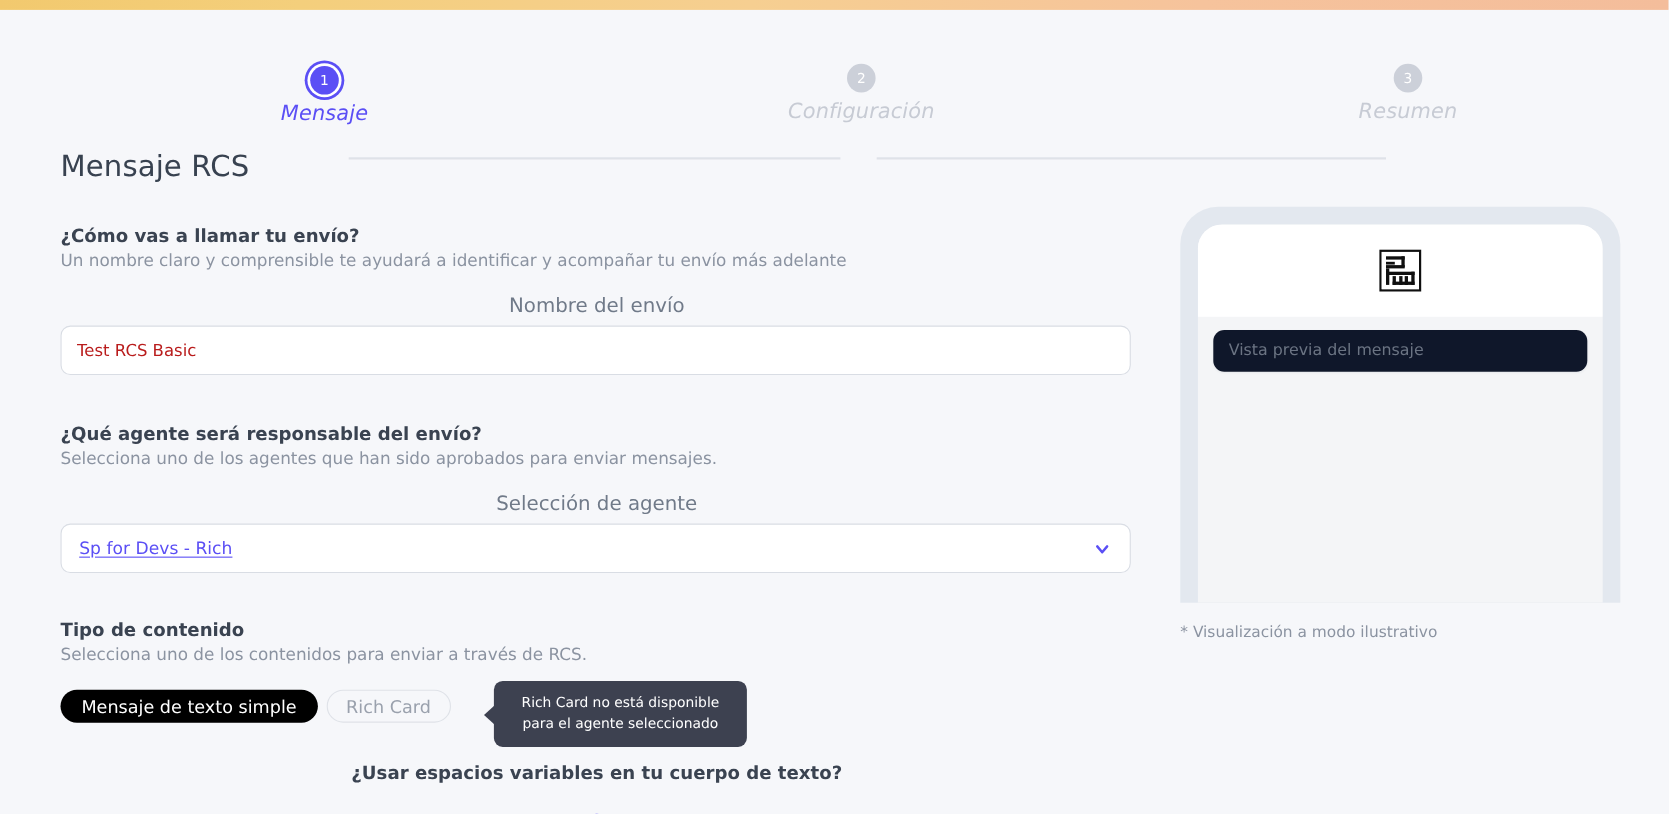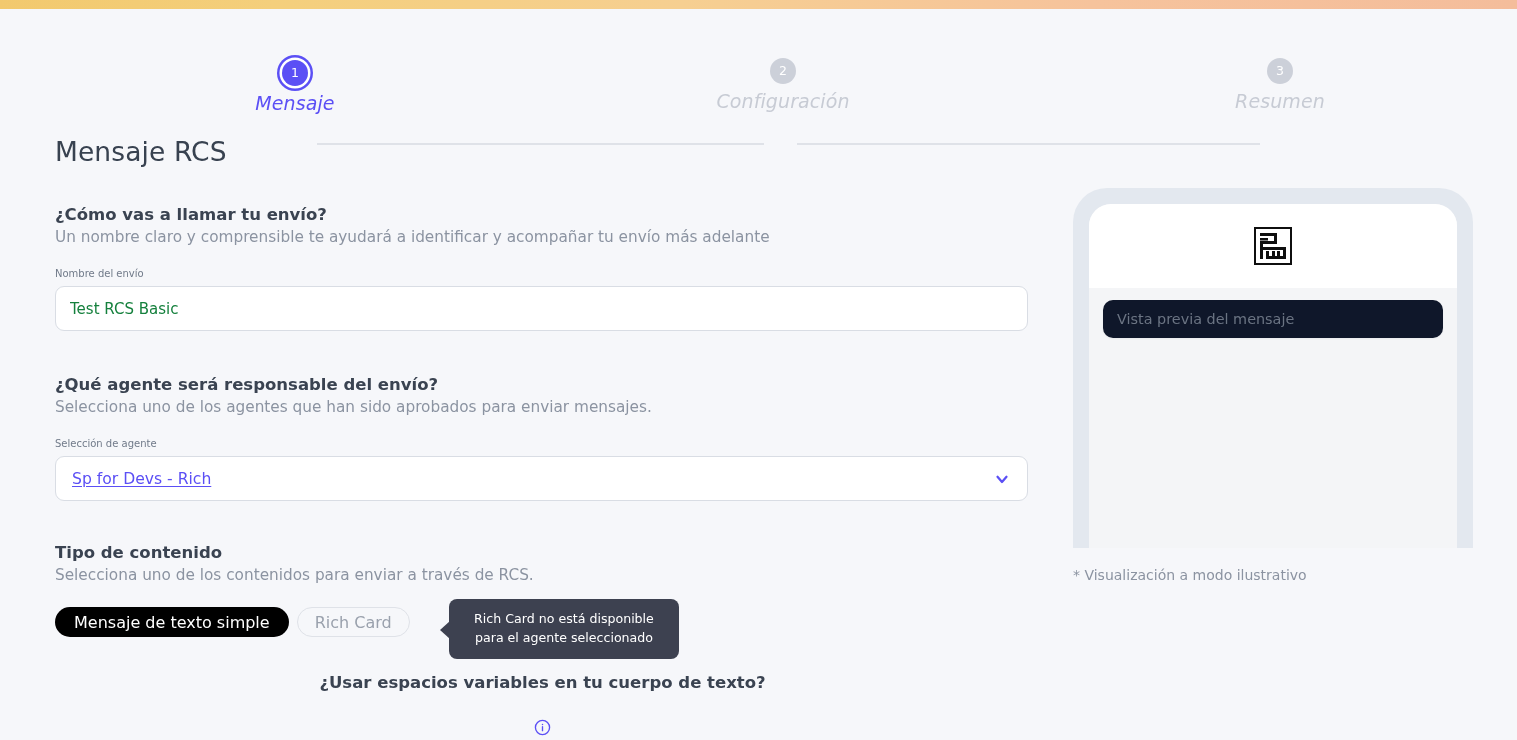--- a/index.html
+++ b/index.html
@@ -98,32 +98,33 @@
     font-weight: bold;
     color: #3a4351;
     margin: 0 0 4px 0;
   }
   .q-sub {
     font-size: 15.3px;
     color: #8b93a1;
     margin: 0;
   }
   .field-label {
-    font-size: 10px;
+    font-size: 18px;
     color: #707a89;
     margin: 22px 0 7px 0;
+    text-align: center;
   }
   .text-input {
     width: 973px;
     height: 45px;
     border: 1px solid #d9dde4;
     border-radius: 9px;
     background: #ffffff;
     font-size: 15px;
-    color: #15803d;
+    color: #b91c1c;
     padding: 0 14px;
     font-family: inherit;
     outline: none;
   }
   .select-box {
     width: 973px;
     height: 45px;
     border: 1px solid #d9dde4;
     border-radius: 9px;
     background: #ffffff;

